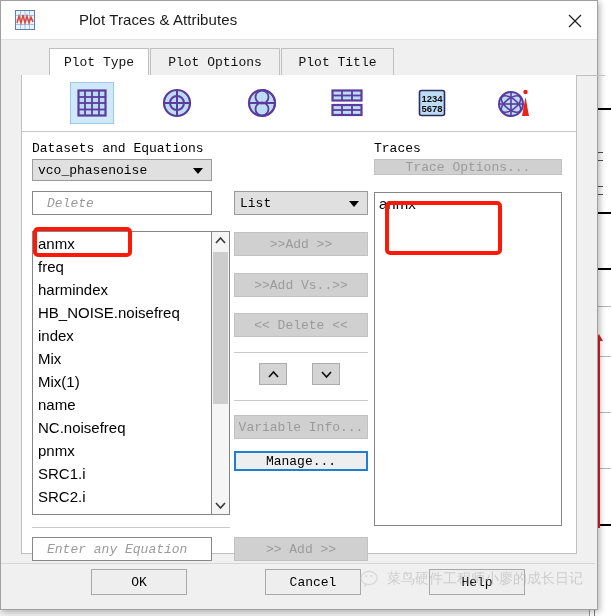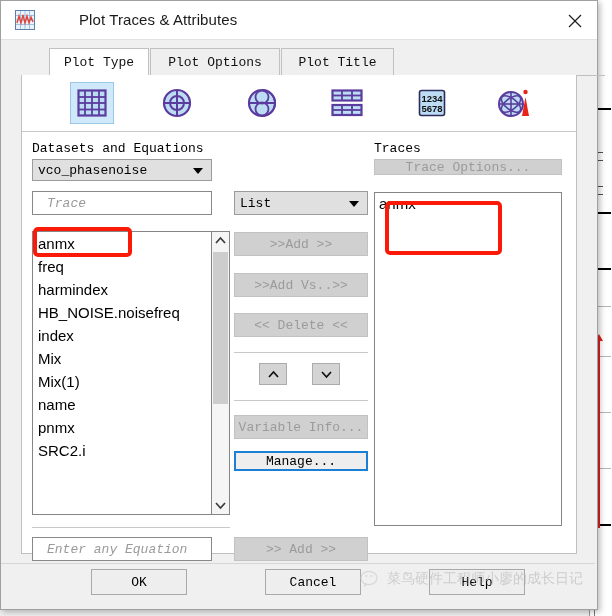--- a/index.html
+++ b/index.html
@@ -524,33 +524,35 @@
     </div>
 
     <div class="section-label" id="label-datasets">Datasets and Equations</div>
 
     <div class="combo" id="dataset-combo" style="left:10px; top:84px; width:180px; height:22px;">
       <span>vco_phasenoise</span>
       <span class="caret"></span>
     </div>
 
     <div class="textbox" id="search-box" style="left:10px; top:116px; width:180px; height:24px;">
-      <span>Trace</span>
+      <span>Delete</span>
     </div>
 
     <div id="dataset-list">
       <div class="list-item">anmx</div>
       <div class="list-item">freq</div>
       <div class="list-item">harmindex</div>
       <div class="list-item">HB_NOISE.noisefreq</div>
       <div class="list-item">index</div>
       <div class="list-item">Mix</div>
       <div class="list-item">Mix(1)</div>
       <div class="list-item">name</div>
+      <div class="list-item">NC.noisefreq</div>
       <div class="list-item">pnmx</div>
+      <div class="list-item">SRC1.i</div>
       <div class="list-item">SRC2.i</div>
     </div>
 
     <div id="dataset-scroll">
       <div class="scroll-arrow" id="scroll-up">
         <svg width="11" height="9" viewBox="0 0 11 9">
           <polyline points="1,7 5.5,2 10,7" fill="none" stroke="#3b3b3b" stroke-width="1.7"></polyline>
         </svg>
       </div>
       <div id="scroll-thumb"></div>

